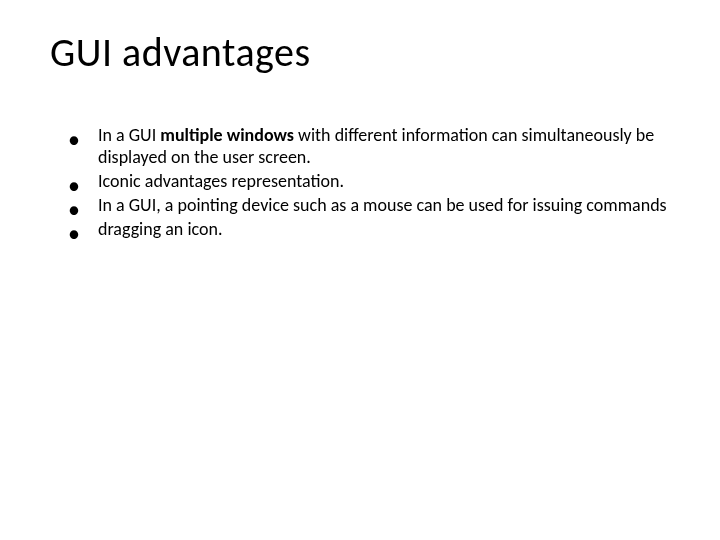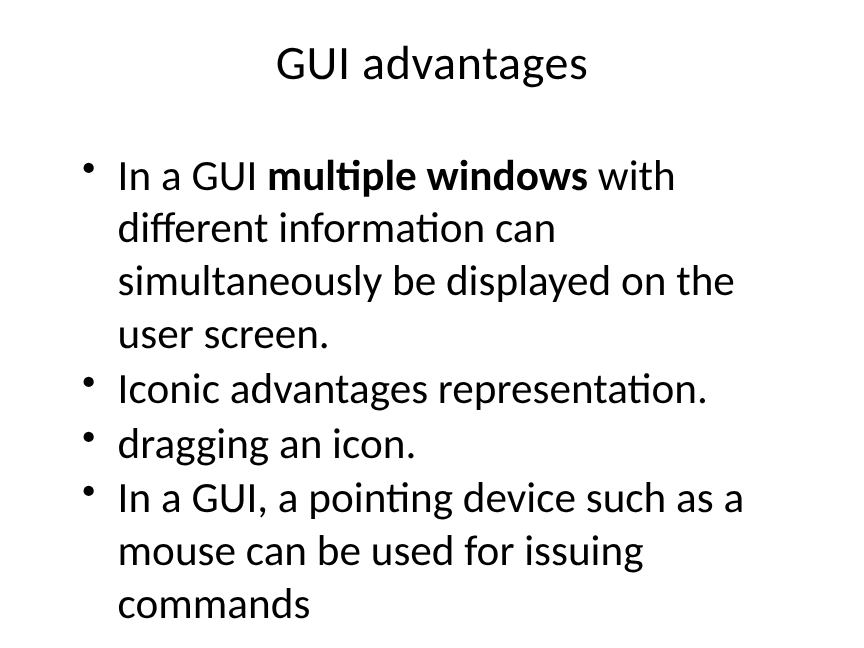--- a/index.html
+++ b/index.html
@@ -9,33 +9,33 @@
     }
     body {
       width: 720px;
       height: 540px;
       background: #ffffff;
       font-family: Calibri, 'Segoe UI', Arial, sans-serif;
       color: #000000;
       padding: 28px 50px 0 50px;
     }
     .title {
-      text-align: center;
+      text-align: left;
       font-size: 40px;
       font-weight: 400;
       margin-bottom: 48px;
       letter-spacing: 0.5px;
     }
     .bullet-list {
       list-style: none;
       padding-left: 18px;
     }
     .bullet-list li {
       position: relative;
-      font-size: 36px;
+      font-size: 18px;
       line-height: 1.22;
       padding-left: 30px;
       margin-bottom: 2px;
     }
     .bullet-list li::before {
       content: "•";
       position: absolute;
       left: 0;
       top: 0;
       font-size: 24px;
@@ -50,18 +50,18 @@
 <h1 class="title">GUI advantages</h1>
 
 <ul class="bullet-list">
   <li>
     <span>In a GUI </span><span class="bold">multiple windows </span><span>with different information can simultaneously be displayed on the user screen.</span>
   </li>
   <li>
     <span>Iconic advantages representation.</span>
   </li>
   <li>
-    <span>dragging an icon.</span>
+    <span>In a GUI, a pointing device such as a mouse can be used for issuing commands</span>
   </li>
   <li>
-    <span>In a GUI, a pointing device such as a mouse can be used for issuing commands</span>
+    <span>dragging an icon.</span>
   </li>
 </ul>
 
 </body></html>

